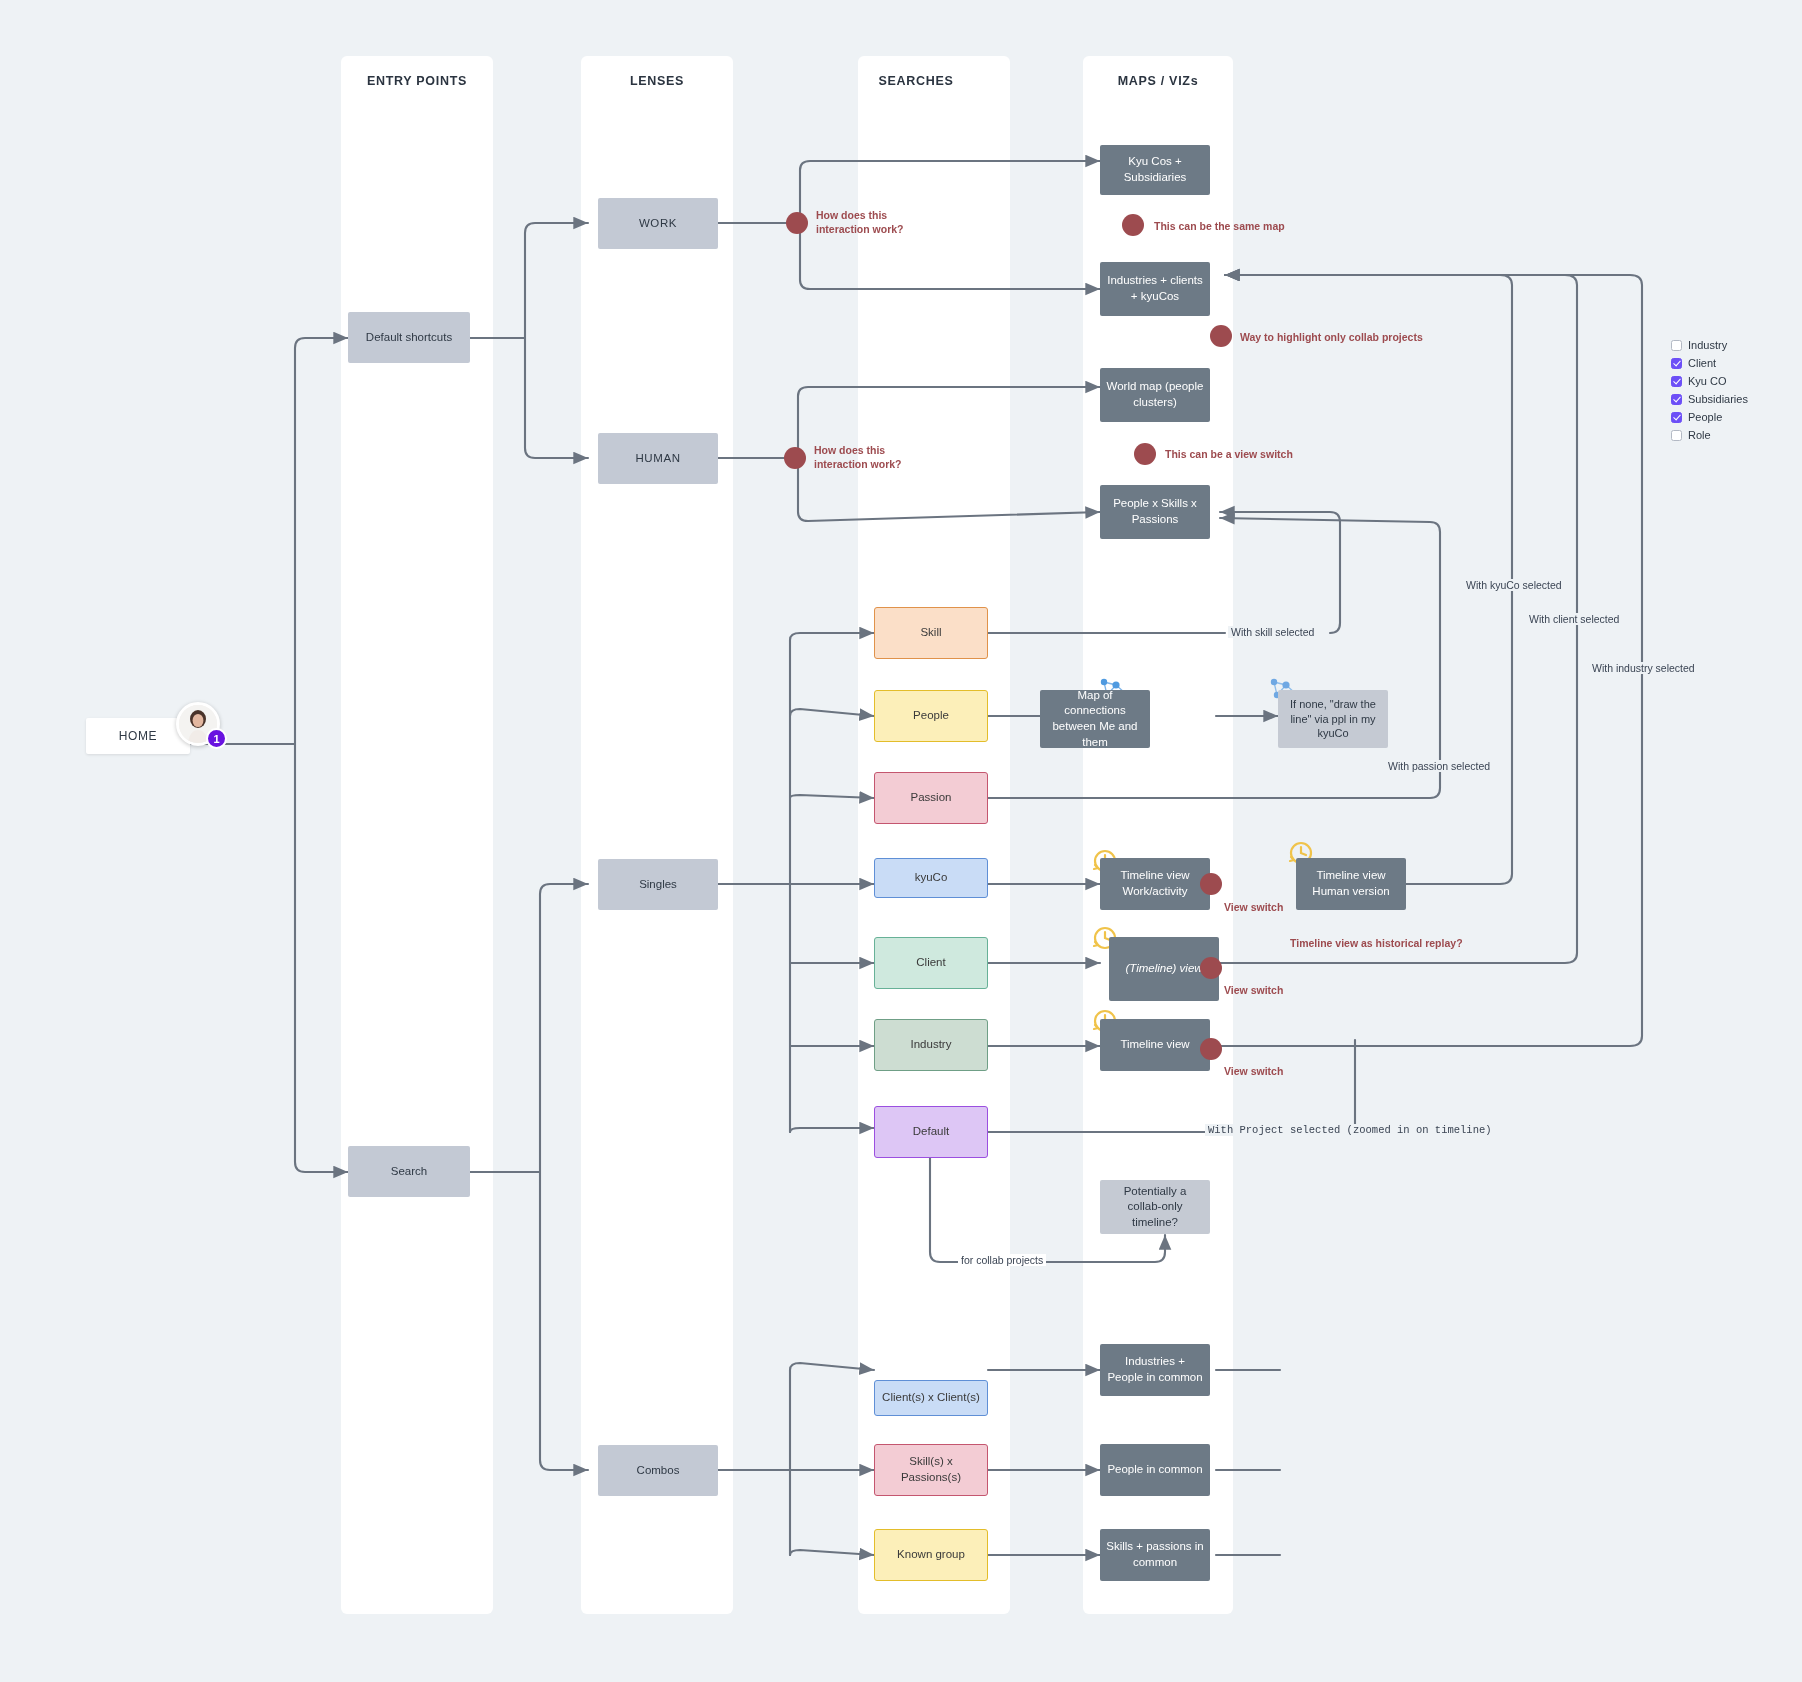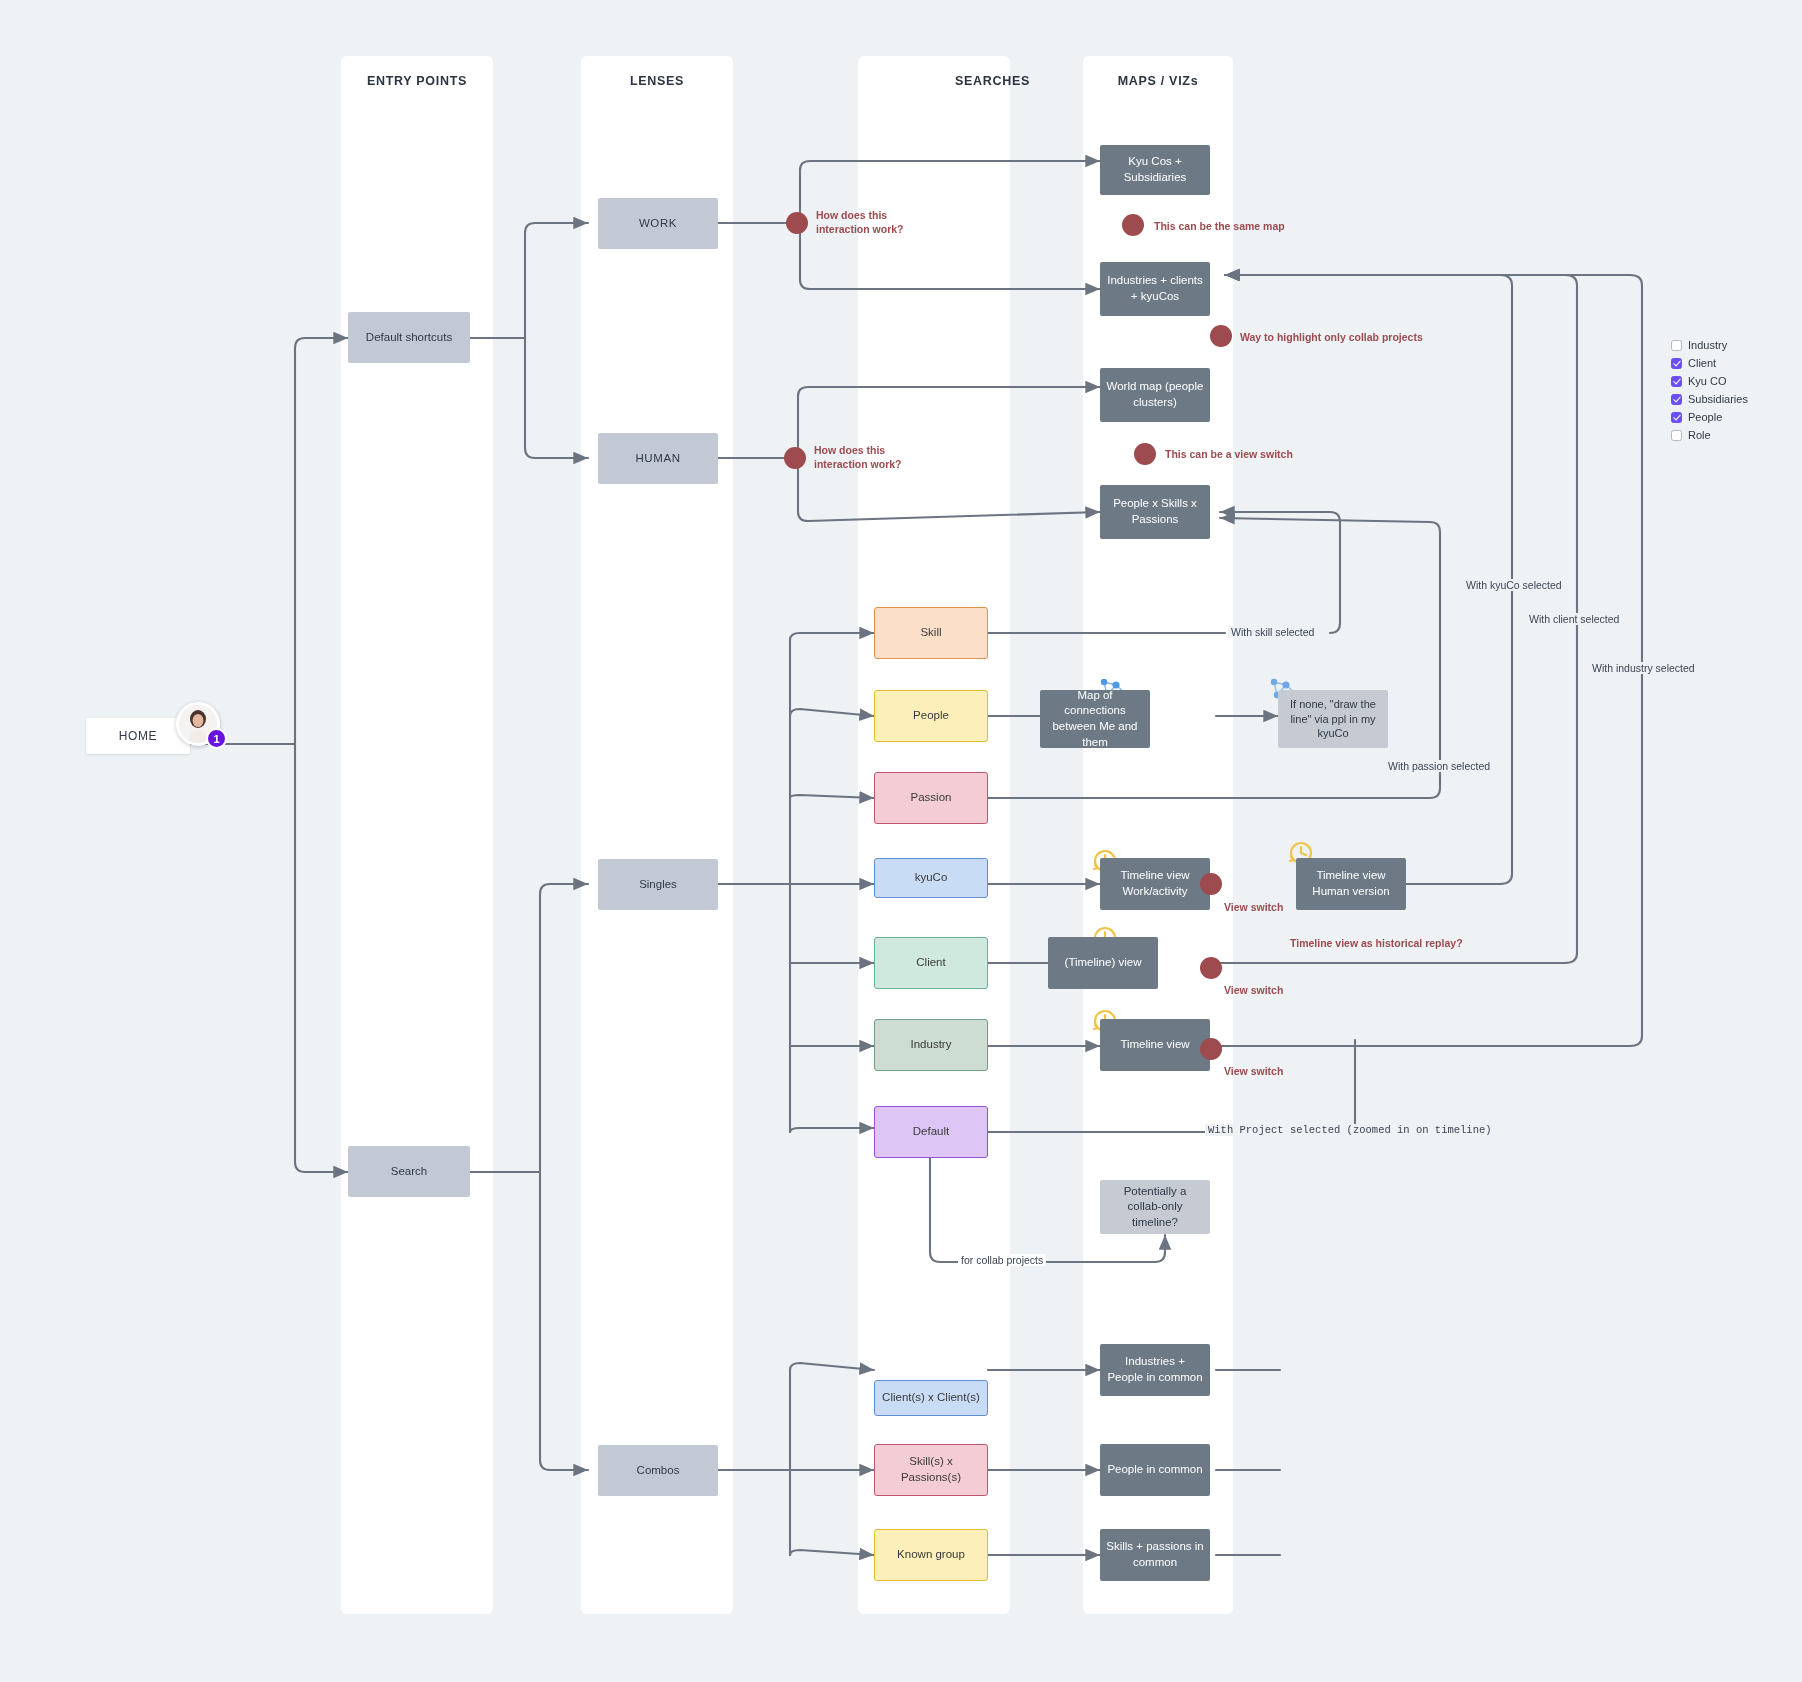--- a/index.html
+++ b/index.html
@@ -164,21 +164,21 @@
 
 <div id="canvas">
 
   <div class="lane" style="left:341px;width:152px;"></div>
   <div class="lane" style="left:581px;width:152px;"></div>
   <div class="lane" style="left:858px;width:152px;"></div>
   <div class="lane" style="left:1083px;width:150px;"></div>
 
   <div class="lane-title" style="left:341px;width:152px;">ENTRY POINTS</div>
   <div class="lane-title" style="left:581px;width:152px;">LENSES</div>
-  <div class="lane-title" style="left:890px;width:140px;text-align:right;">SEARCHES</div>
+  <div class="lane-title" style="left:846px;width:140px;">SEARCHES</div>
   <div class="lane-title" style="left:1083px;width:150px;">MAPS / VIZs</div>
 
   <svg id="wires" viewBox="0 0 1802 1682">
     <defs>
       <marker id="arw" markerWidth="8" markerHeight="8" refX="7" refY="3" orient="auto">
         <path d="M0,0 L7,3 L0,6 z" fill="#6b7480"></path>
       </marker>
     </defs>
     <g fill="none" stroke="#6b7480" stroke-width="2.1" stroke-linejoin="round" stroke-linecap="round">
 
@@ -338,21 +338,21 @@
   </div>
   <div class="node n-dark" style="left:1296px;top:858px;width:110px;height:52px;">Timeline view Human version</div>
 
   <div class="clockicon" style="left:1092px;top:925px;">
     <svg width="26" height="26" viewBox="0 0 26 26">
       <circle cx="13" cy="13" r="10" fill="none" stroke="#f0c34a" stroke-width="2.2"></circle>
       <path d="M13,7 L13,13 L18,15" fill="none" stroke="#f0c34a" stroke-width="2.2" stroke-linecap="round"></path>
       <path d="M3,17 L6,20 L2,21" fill="none" stroke="#f0c34a" stroke-width="2.2" stroke-linecap="round" stroke-linejoin="round"></path>
     </svg>
   </div>
-  <div class="node n-dark" style="left:1048px;top:937px;width:110px;height:52px;">(Timeline) view</div>
+  <div class="node n-dark" style="left:1109px;top:937px;width:110px;height:64px;font-style:italic;">(Timeline) view</div>
 
   <div class="clockicon" style="left:1092px;top:1008px;">
     <svg width="26" height="26" viewBox="0 0 26 26">
       <circle cx="13" cy="13" r="10" fill="none" stroke="#f0c34a" stroke-width="2.2"></circle>
       <path d="M13,7 L13,13 L18,15" fill="none" stroke="#f0c34a" stroke-width="2.2" stroke-linecap="round"></path>
       <path d="M3,17 L6,20 L2,21" fill="none" stroke="#f0c34a" stroke-width="2.2" stroke-linecap="round" stroke-linejoin="round"></path>
     </svg>
   </div>
   <div class="node n-dark" style="left:1100px;top:1019px;width:110px;height:52px;">Timeline view</div>
 

